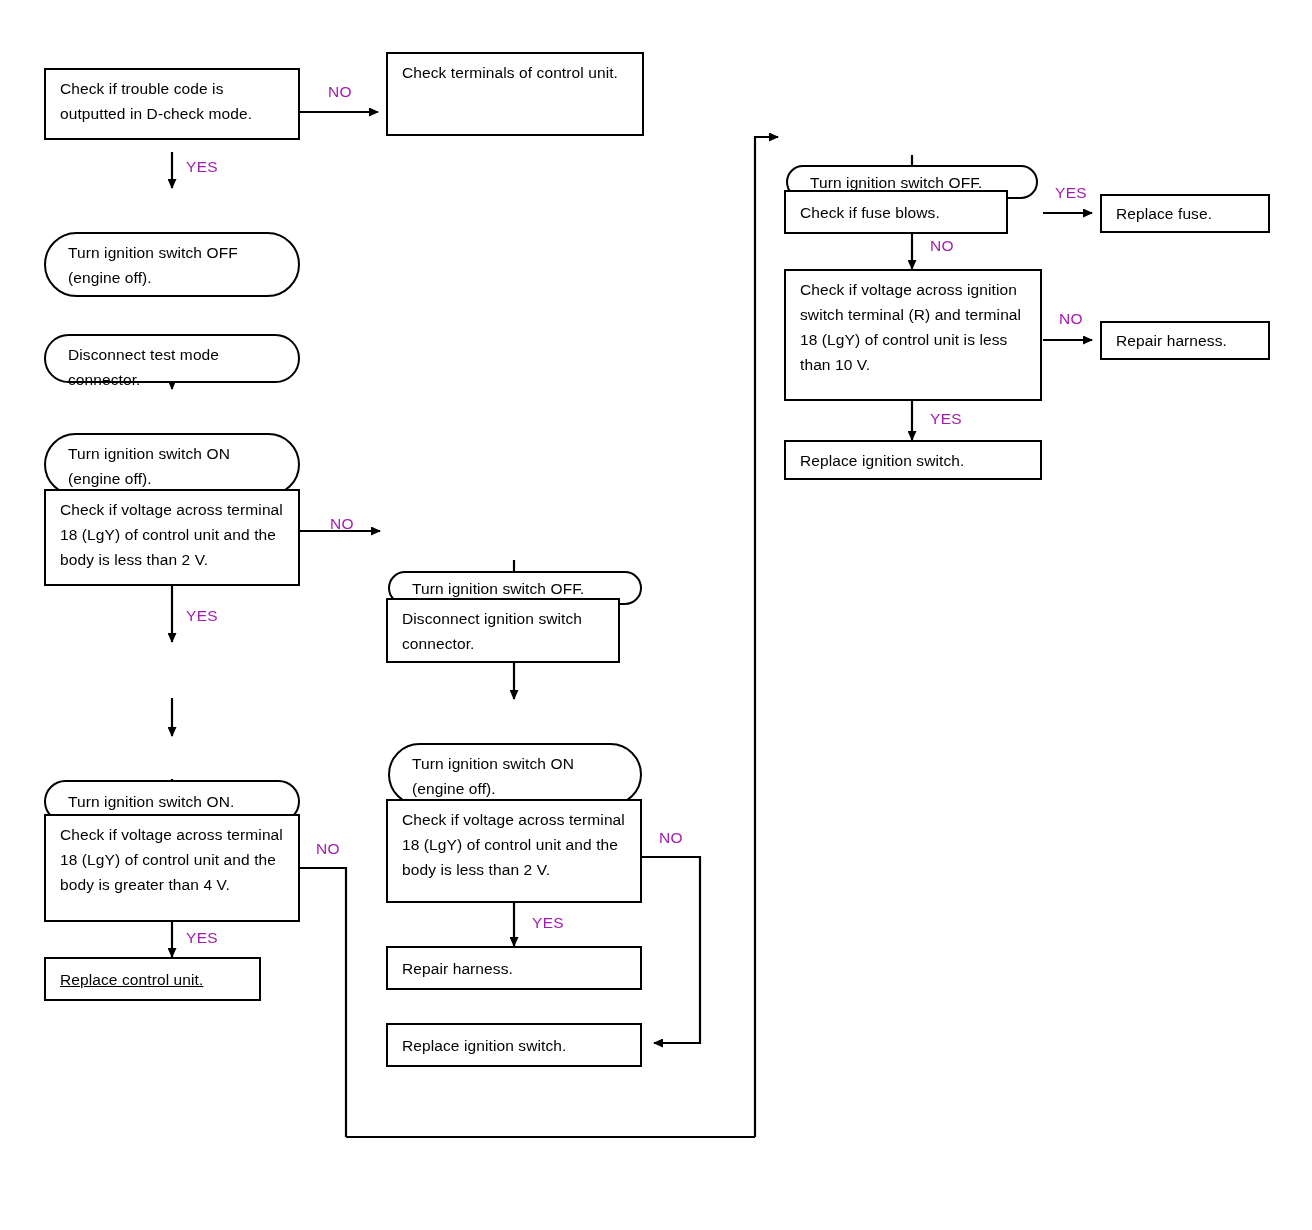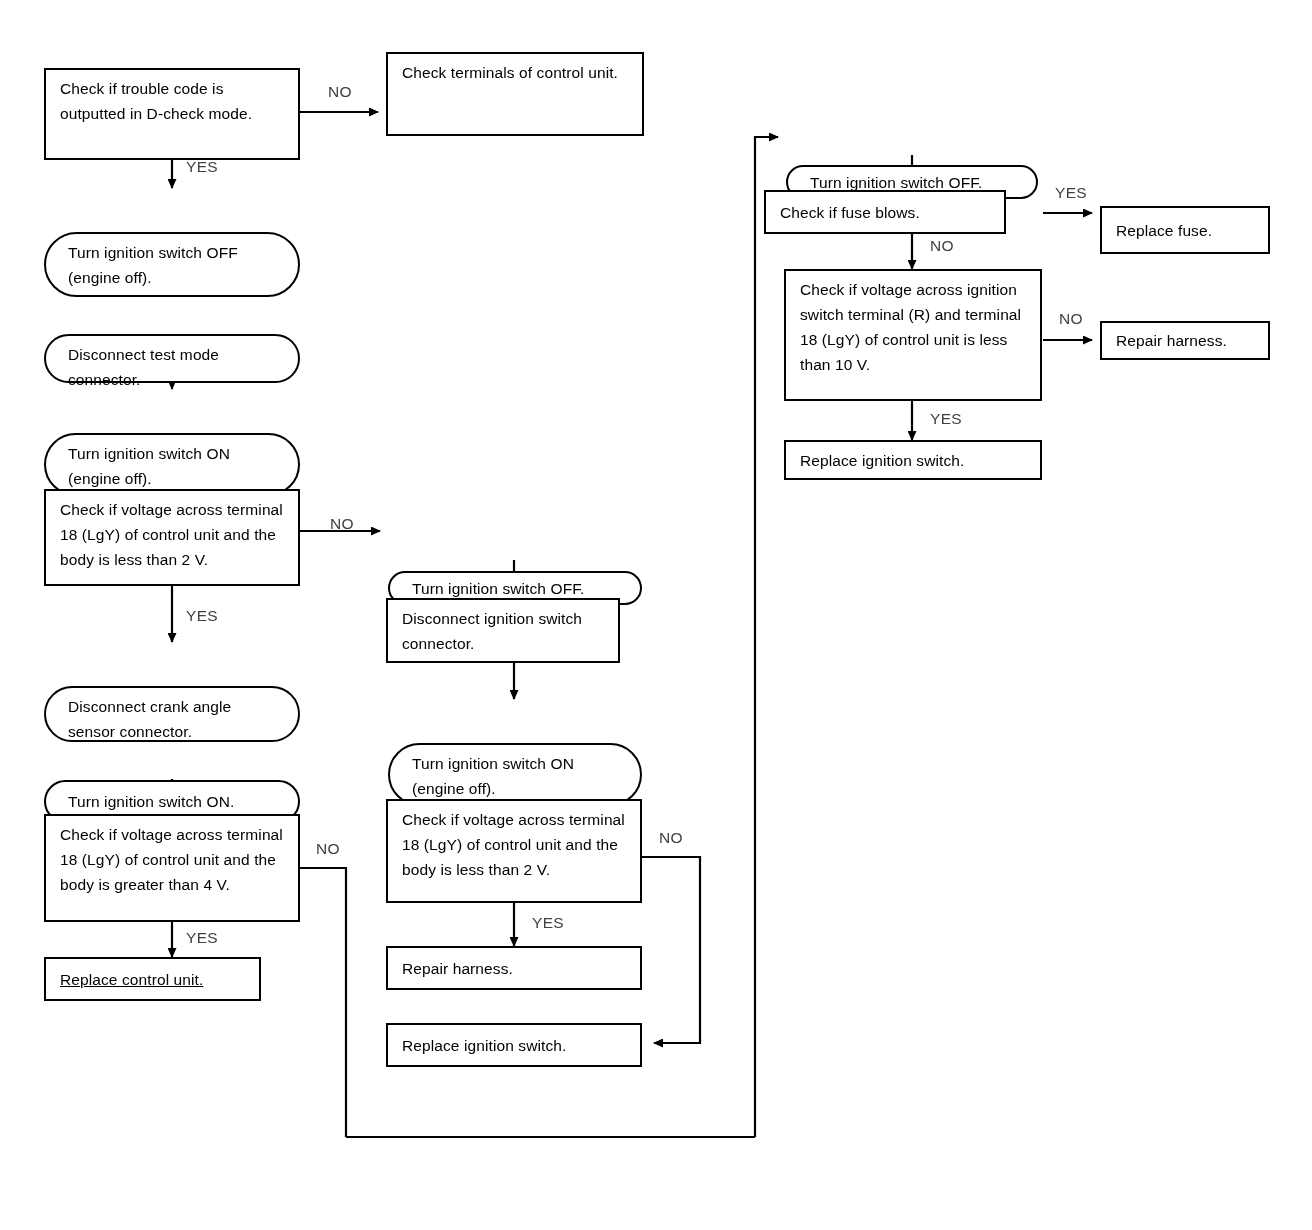--- a/index.html
+++ b/index.html
@@ -40,21 +40,21 @@
     padding-right: 18px;
     margin-top: 44px;
   }
   .node.vcenter {
     display: flex;
     align-items: center;
   }
   .edge-label {
     position: absolute;
     font-size: 15.5px;
-    color: #404040;
+    color: #a21caf;
     letter-spacing: .3px;
     white-space: nowrap;
   }
 </style>
 </head>
 <body>
 
 <div id="canvas">
 
   <svg id="wires" viewBox="0 0 1312 1230" xmlns="http://www.w3.org/2000/svg">
@@ -89,33 +89,32 @@
       <path d="M755,1137 L755,137 L778,137" marker-end="url(#ah)"></path>
 
       <path d="M912,155 L912,190" marker-end="url(#ah)"></path>
       <path d="M1043,213 L1092,213" marker-end="url(#ah)"></path>
       <path d="M912,234 L912,269" marker-end="url(#ah)"></path>
       <path d="M1043,340 L1092,340" marker-end="url(#ah)"></path>
       <path d="M912,401 L912,440" marker-end="url(#ah)"></path>
     </g>
   </svg>
 
-  <div class="node" style="left:44px; top:68px; width:256px; height:92px;">Check if trouble code is outputted in D-check mode.</div>
+  <div class="node" style="left:44px; top:68px; width:256px; height:72px;">Check if trouble code is outputted in D-check mode.</div>
 
   <div class="node" style="left:386px; top:52px; width:258px; height:84px;">Check terminals of control unit.</div>
 
   <div class="node stadium" style="left:44px; top:188px; width:256px; height:65px;">Turn ignition switch OFF (engine off).</div>
 
   <div class="node stadium" style="left:44px; top:290px; width:256px; height:49px;">Disconnect test mode connector.</div>
 
   <div class="node stadium" style="left:44px; top:389px; width:256px; height:63px;">Turn ignition switch ON (engine off).</div>
 
   <div class="node" style="left:44px; top:489px; width:256px; height:97px;">Check if voltage across terminal 18 (LgY) of control unit and the body is less than 2 V.</div>
 
-  <div class="node stadium" style="left:44px; top:642px; width:256px; height:56px;">Disconnect crank angle sensor connector.</div>
 
   <div class="node stadium vcenter" style="left:44px; top:736px; width:256px; height:43px;">Turn ignition switch ON.</div>
 
   <div class="node" style="left:44px; top:814px; width:256px; height:108px;">Check if voltage across terminal 18 (LgY) of control unit and the body is greater than 4 V.</div>
 
   <div class="node vcenter" style="left:44px; top:957px; width:217px; height:44px;text-decoration:underline;">Replace control unit.</div>
 
   <div class="node stadium vcenter" style="left:388px; top:527px; width:254px; height:34px;">Turn ignition switch OFF.</div>
 
   <div class="node" style="left:386px; top:598px; width:234px; height:65px;">Disconnect ignition switch connector.</div>
@@ -123,23 +122,23 @@
   <div class="node stadium" style="left:388px; top:699px; width:254px; height:63px;">Turn ignition switch ON (engine off).</div>
 
   <div class="node" style="left:386px; top:799px; width:256px; height:104px;">Check if voltage across terminal 18 (LgY) of control unit and the body is less than 2 V.</div>
 
   <div class="node vcenter" style="left:386px; top:946px; width:256px; height:44px;">Repair harness.</div>
 
   <div class="node vcenter" style="left:386px; top:1023px; width:256px; height:44px;">Replace ignition switch.</div>
 
   <div class="node stadium vcenter" style="left:786px; top:121px; width:252px; height:34px;">Turn ignition switch OFF.</div>
 
-  <div class="node vcenter" style="left:764px; top:190px; width:242px; height:44px;text-align:center;">Check if fuse blows.</div>
+  <div class="node vcenter" style="left:784px; top:190px; width:224px; height:44px;text-align:center;">Check if fuse blows.</div>
 
-  <div class="node vcenter" style="left:1100px; top:206px; width:170px; height:48px;">Replace fuse.</div>
+  <div class="node vcenter" style="left:1100px; top:194px; width:170px; height:39px;">Replace fuse.</div>
 
   <div class="node" style="left:784px; top:269px; width:258px; height:132px;">Check if voltage across ignition switch terminal (R) and terminal 18 (LgY) of control unit is less than 10 V.</div>
 
   <div class="node vcenter" style="left:1100px; top:321px; width:170px; height:39px;">Repair harness.</div>
 
   <div class="node vcenter" style="left:784px; top:440px; width:258px; height:40px;">Replace ignition switch.</div>
 
   <div class="edge-label" style="left:328px; top:83px;">NO</div>
 
   <div class="edge-label" style="left:186px; top:158px;">YES</div>

